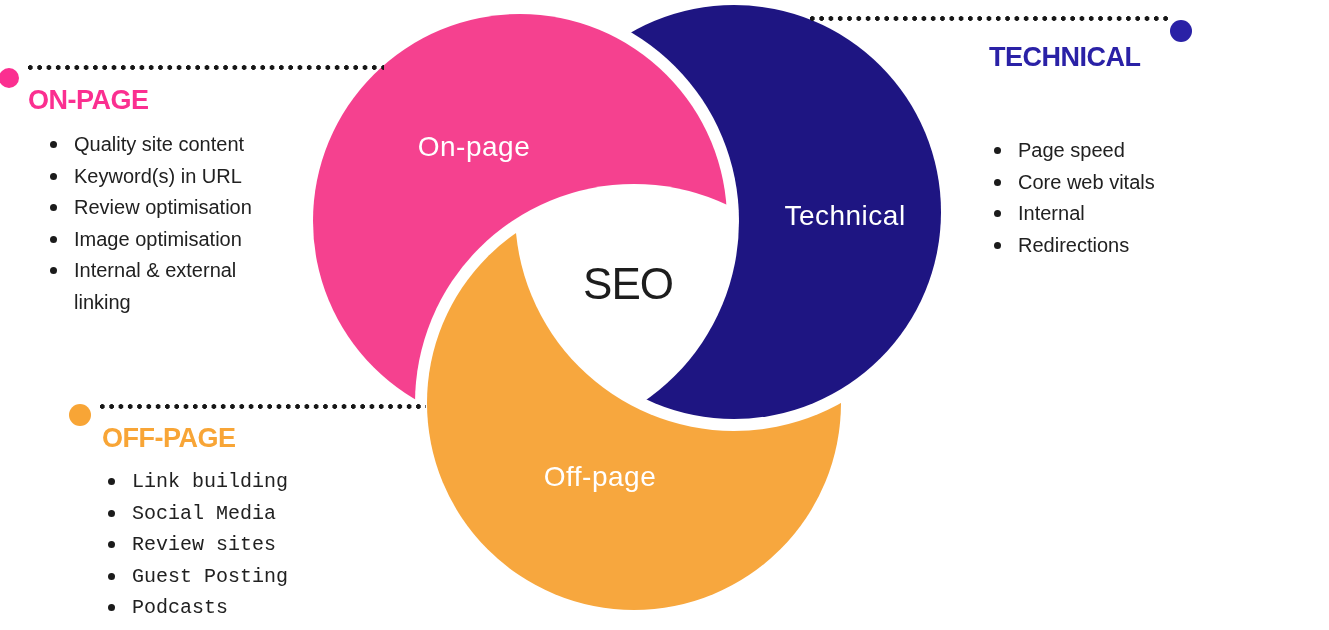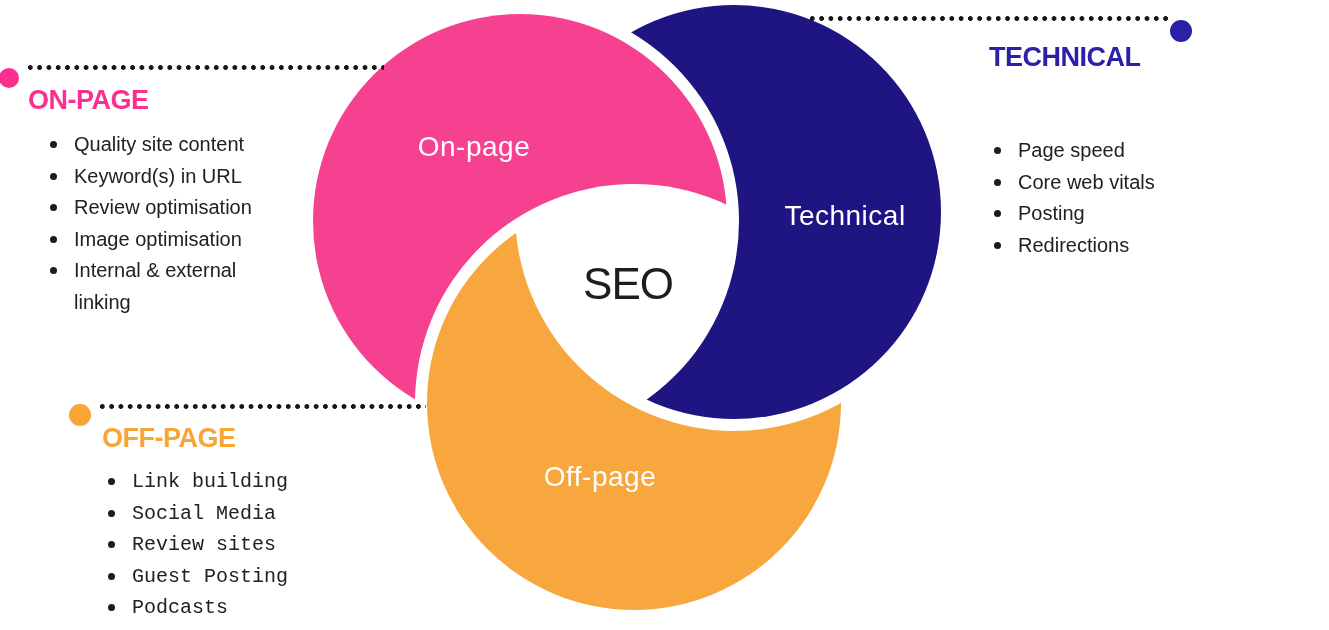--- a/index.html
+++ b/index.html
@@ -107,21 +107,21 @@
     <li>
       <span class="bullet"></span>
       <span>Page speed</span>
     </li>
     <li>
       <span class="bullet"></span>
       <span>Core web vitals</span>
     </li>
     <li>
       <span class="bullet"></span>
-      <span>Posting</span>
+      <span>Internal</span>
     </li>
     <li>
       <span class="bullet"></span>
       <span>Redirections</span>
     </li>
   </ul>
 
   <div class="end-dot offpage"></div>
   <div class="leader offpage"></div>
   <div class="callout-heading offpage">OFF-PAGE</div>

